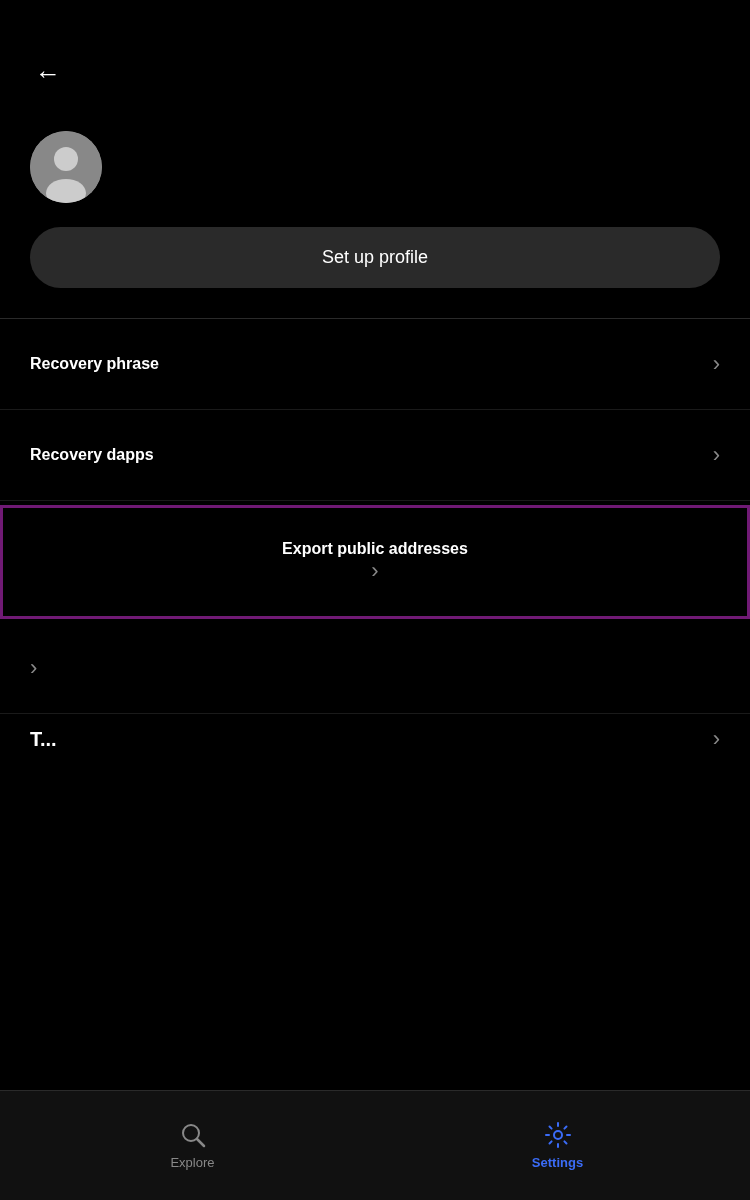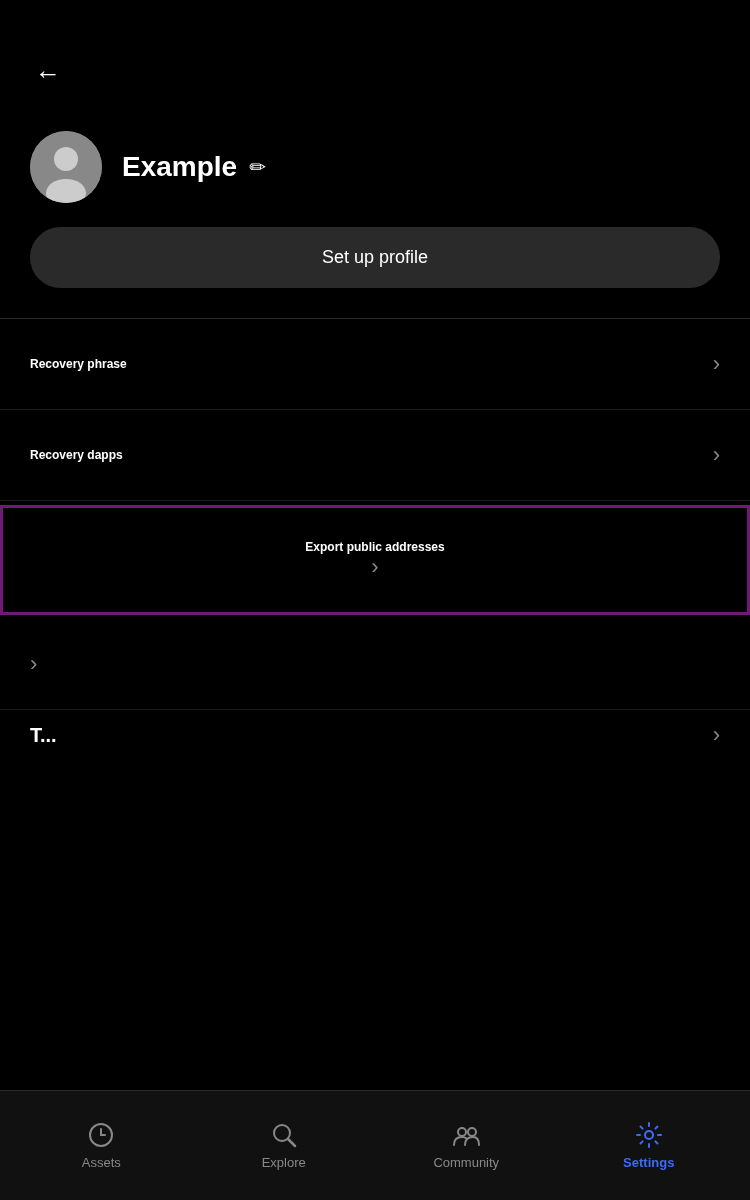--- a/index.html
+++ b/index.html
@@ -126,21 +126,21 @@
       border-bottom: 1px solid #1a1a1a;
       position: relative;
     }
 
     .menu-item.highlighted {
       border: 3px solid #e63a2e;
       margin: 4px 0;
     }
 
     .menu-item-label {
-      font-size: 12px;
+      font-size: 16px;
       font-weight: 600;
       color: #ffffff;
     }
 
     .chevron-right {
       font-size: 22px;
       color: #888;
     }
 
     
@@ -208,24 +208,20 @@
 
   <div class="profile-section">
     <div class="profile-info">
       <div class="avatar">
         <svg class="avatar-svg" viewBox="0 0 72 72" xmlns="http://www.w3.org/2000/svg">
           <circle cx="36" cy="36" r="36" fill="#888"></circle>
           <circle cx="36" cy="28" r="12" fill="#ccc"></circle>
           <ellipse cx="36" cy="62" rx="20" ry="14" fill="#ccc"></ellipse>
         </svg>
       </div>
-      <div class="profile-name-row">
-        <span class="profile-name">Example</span>
-        <span class="edit-icon">✏</span>
-      </div>
     </div>
     <button class="setup-profile-btn">Set up profile</button>
   </div>
 
   <div class="divider"></div>
 
   <div class="menu-list">
 
     <div class="menu-item">
       <span class="menu-item-label">Recovery phrase</span>
@@ -248,46 +244,30 @@
 
     <div class="menu-item-partial" style="overflow:hidden; max-height:50px;">
       <span class="menu-item-label">T...</span>
       <span class="chevron-right">›</span>
     </div>
 
   </div>
 
   <nav class="bottom-nav">
 
-    <div class="nav-item">
-      <svg class="nav-svg" viewBox="0 0 28 28" fill="none" xmlns="http://www.w3.org/2000/svg">
-        <circle cx="14" cy="14" r="11" stroke="#888" stroke-width="2" fill="none"></circle>
-        <path d="M14 8 L14 14 L18 14" stroke="#888" stroke-width="2" stroke-linecap="round"></path>
-      </svg>
-      <span class="nav-label">Assets</span>
-    </div>
 
 
     <div class="nav-item">
       <svg class="nav-svg" viewBox="0 0 28 28" fill="none" xmlns="http://www.w3.org/2000/svg">
         <circle cx="12" cy="12" r="8" stroke="#888" stroke-width="2" fill="none"></circle>
         <line x1="18" y1="18" x2="25" y2="25" stroke="#888" stroke-width="2.5" stroke-linecap="round"></line>
       </svg>
       <span class="nav-label">Explore</span>
     </div>
 
-    <div class="nav-item">
-      <svg class="nav-svg" viewBox="0 0 28 28" fill="none" xmlns="http://www.w3.org/2000/svg">
-        <circle cx="10" cy="11" r="4" stroke="#888" stroke-width="2" fill="none"></circle>
-        <circle cx="20" cy="11" r="4" stroke="#888" stroke-width="2" fill="none"></circle>
-        <path d="M2 24 C2 18 6 16 10 16 C12 16 13.5 16.6 14.5 17.5" stroke="#888" stroke-width="2" stroke-linecap="round" fill="none"></path>
-        <path d="M13 24 C13 18 17 16 21 16 C25 16 27 18 27 24" stroke="#888" stroke-width="2" stroke-linecap="round" fill="none"></path>
-      </svg>
-      <span class="nav-label">Community</span>
-    </div>
 
     <div class="nav-item">
       <svg class="nav-svg" viewBox="0 0 28 28" fill="none" xmlns="http://www.w3.org/2000/svg">
         <circle cx="14" cy="14" r="4" stroke="#3b6cf7" stroke-width="2" fill="none"></circle>
         <path d="M14 2 L14 5 M14 23 L14 26 M2 14 L5 14 M23 14 L26 14 M5.5 5.5 L7.6 7.6 M20.4 20.4 L22.5 22.5 M22.5 5.5 L20.4 7.6 M7.6 20.4 L5.5 22.5" stroke="#3b6cf7" stroke-width="2" stroke-linecap="round"></path>
       </svg>
       <span class="nav-label active">Settings</span>
     </div>
 
   </nav>

